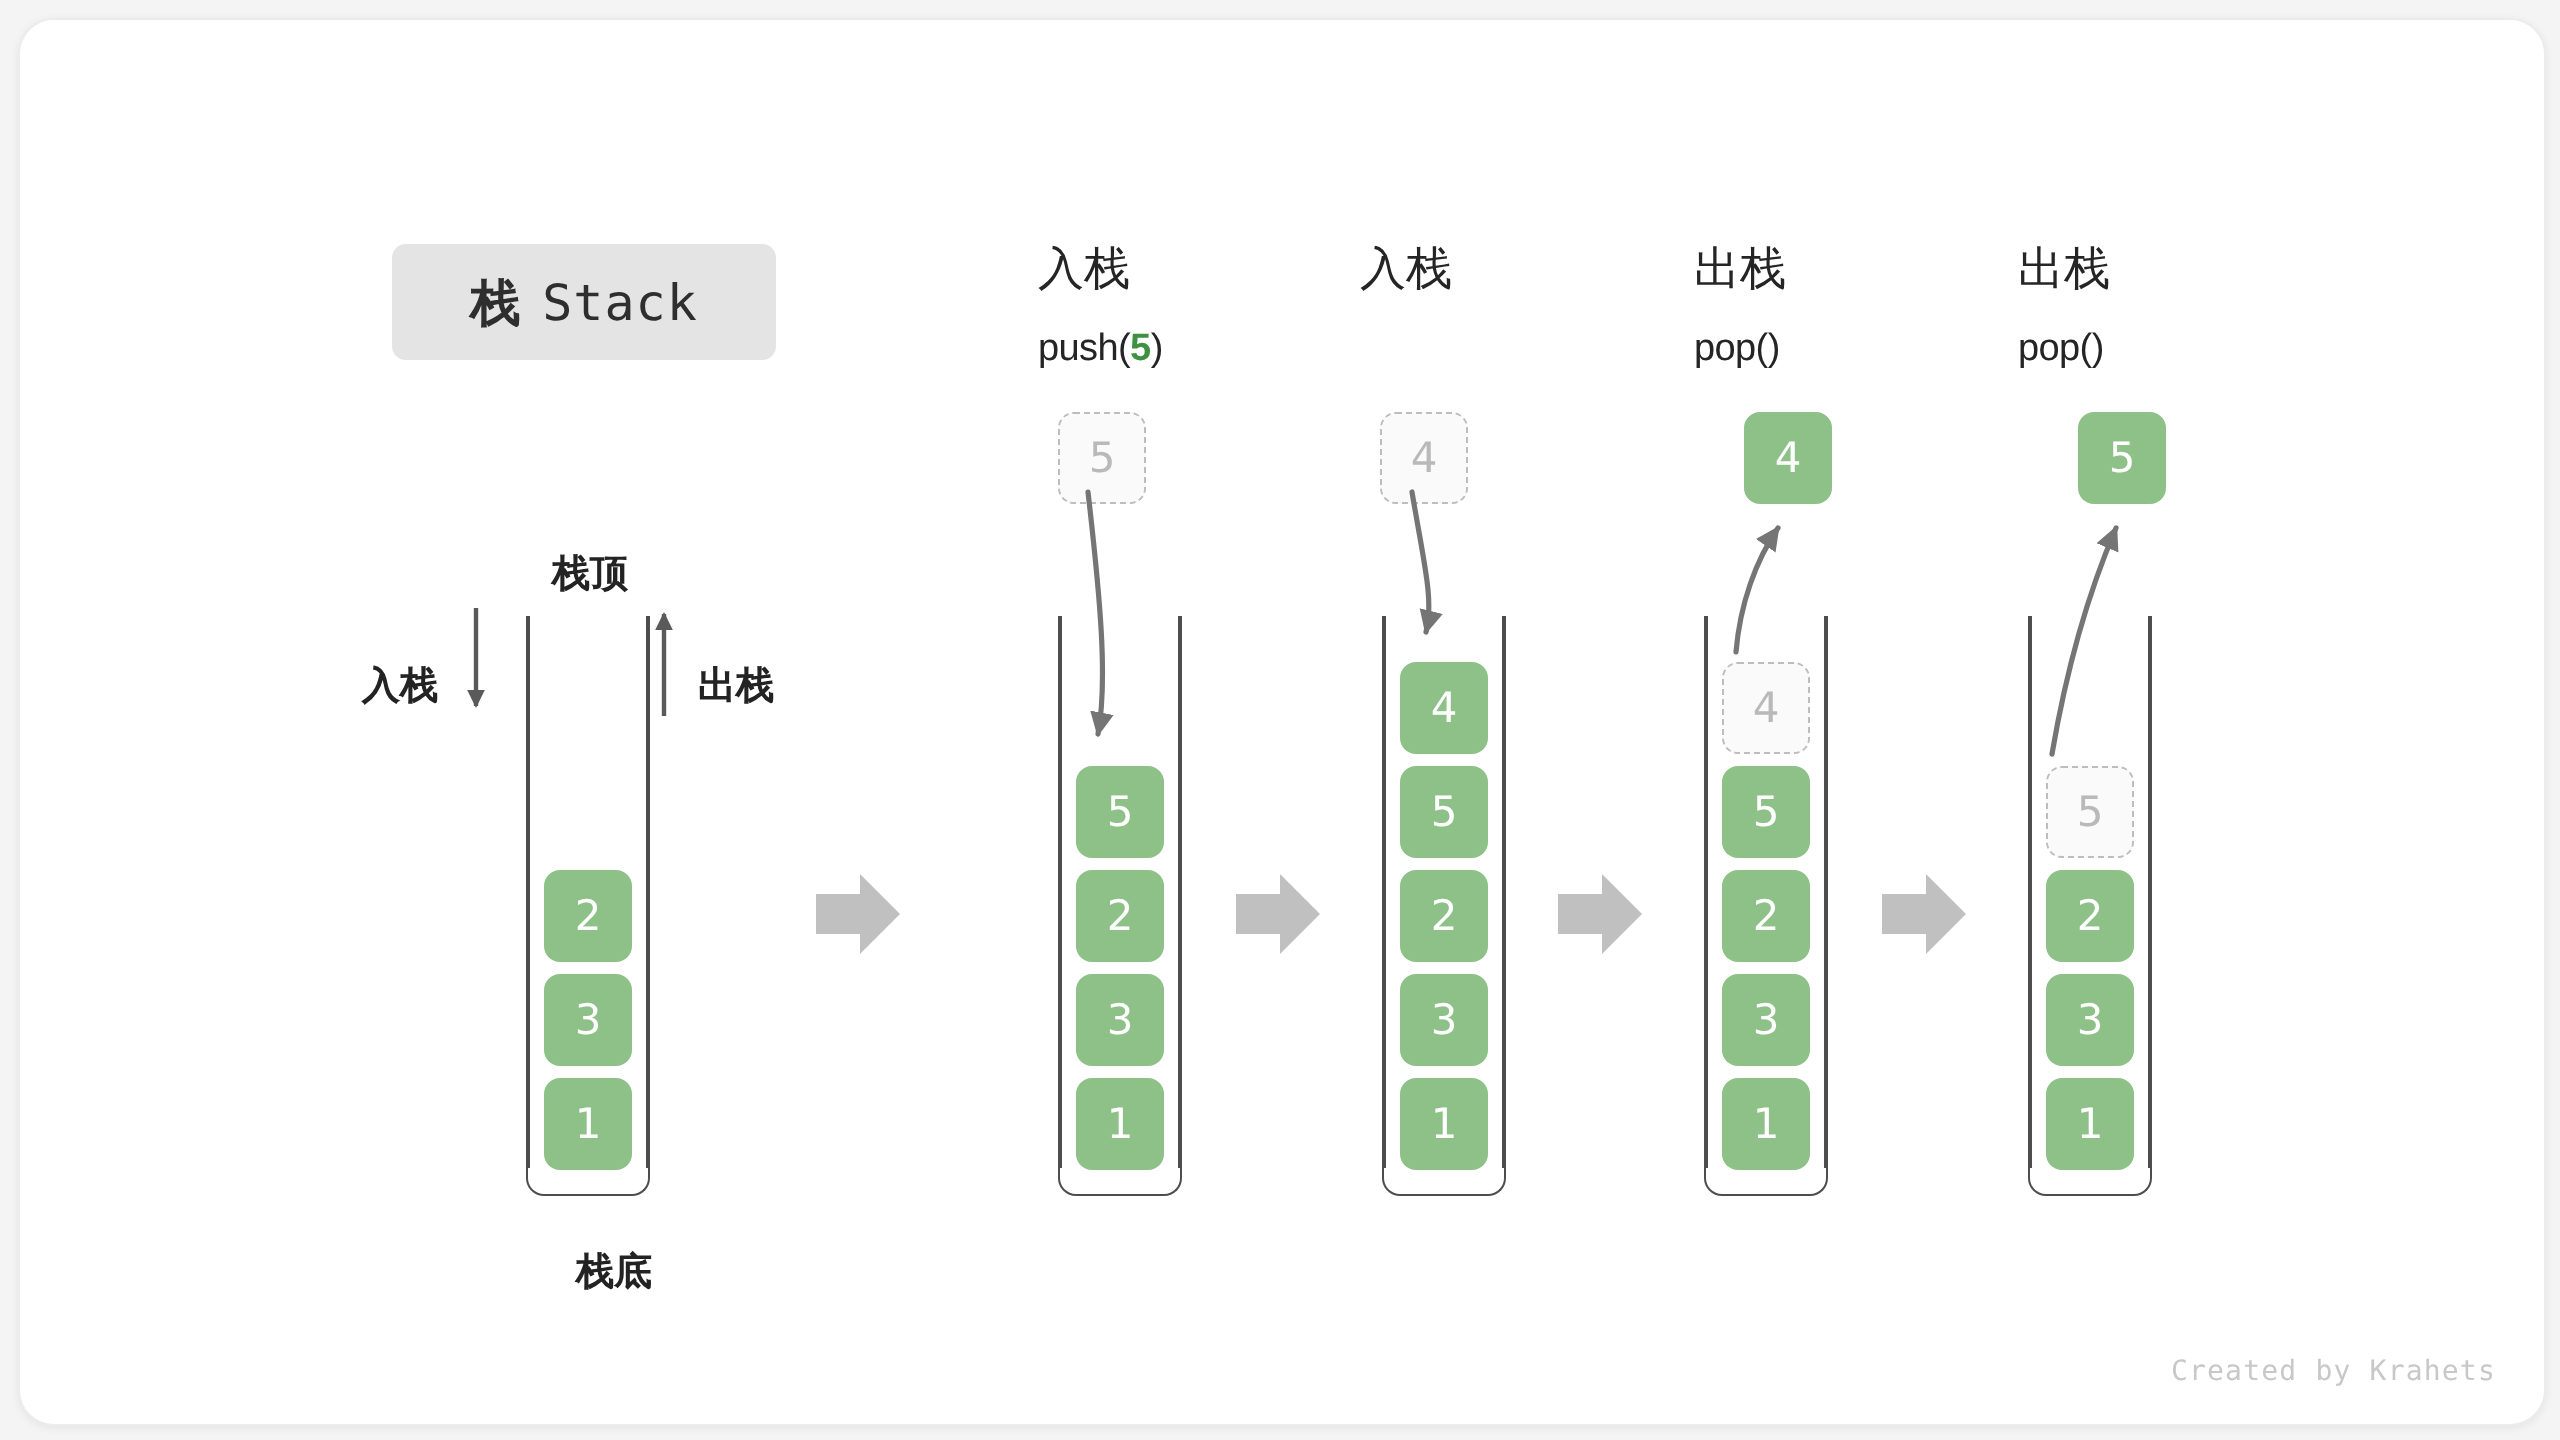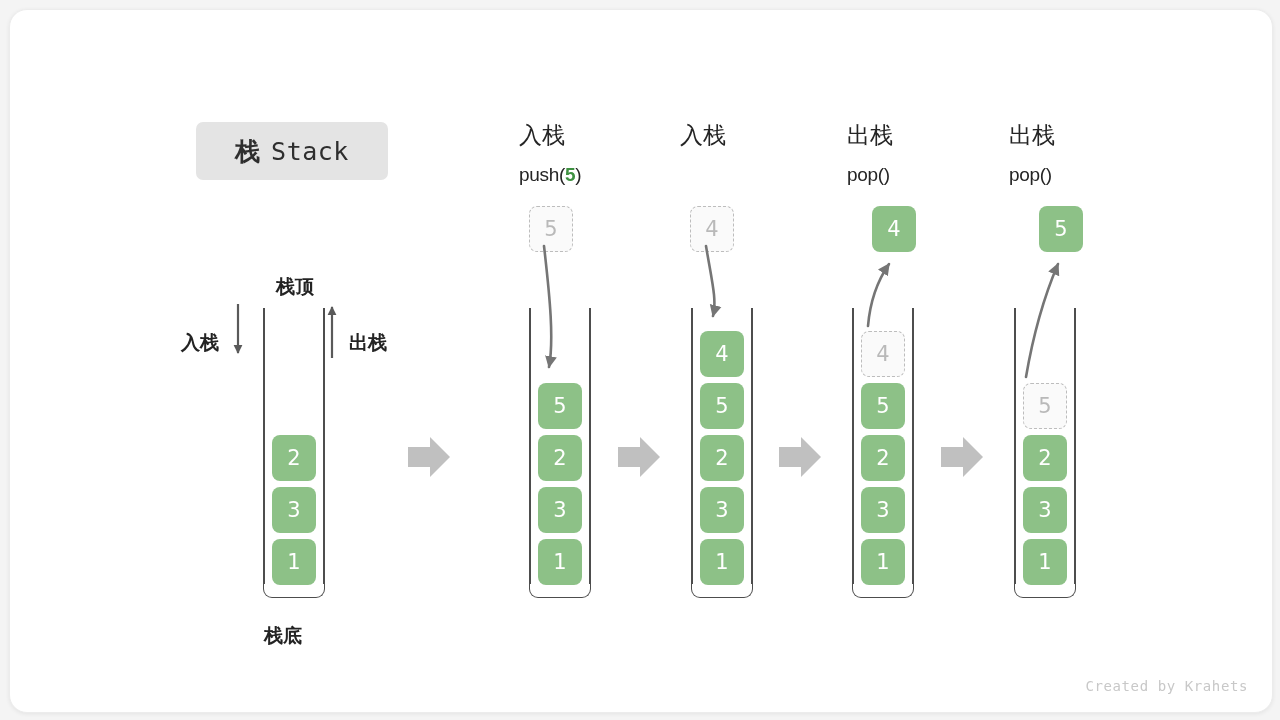--- a/index.html
+++ b/index.html
@@ -137,21 +137,21 @@
 
   
   .side-label {
     font-family: "DejaVu Sans", "Liberation Sans", sans-serif;
     font-weight: bold;
     font-size: 19px;
     color: #232323;
     white-space: nowrap;
   }
   #label-top  { left: 254px; top: 244px; width: 62px; text-align: center; margin-top: 20px; }
-  #label-bottom { left: 254px; top: 613px; width: 62px; text-align: left; }
+  #label-bottom { left: 254px; top: 613px; width: 62px; text-align: right; }
   #label-push-left { left: 171px; top: 320px; }
   #label-pop-right { left: 339px; top: 320px; }
 
   
   #overlay {
     position: absolute;
     left: 0; top: 0;
     width: 1262px; height: 702px;
     pointer-events: none;
   }

